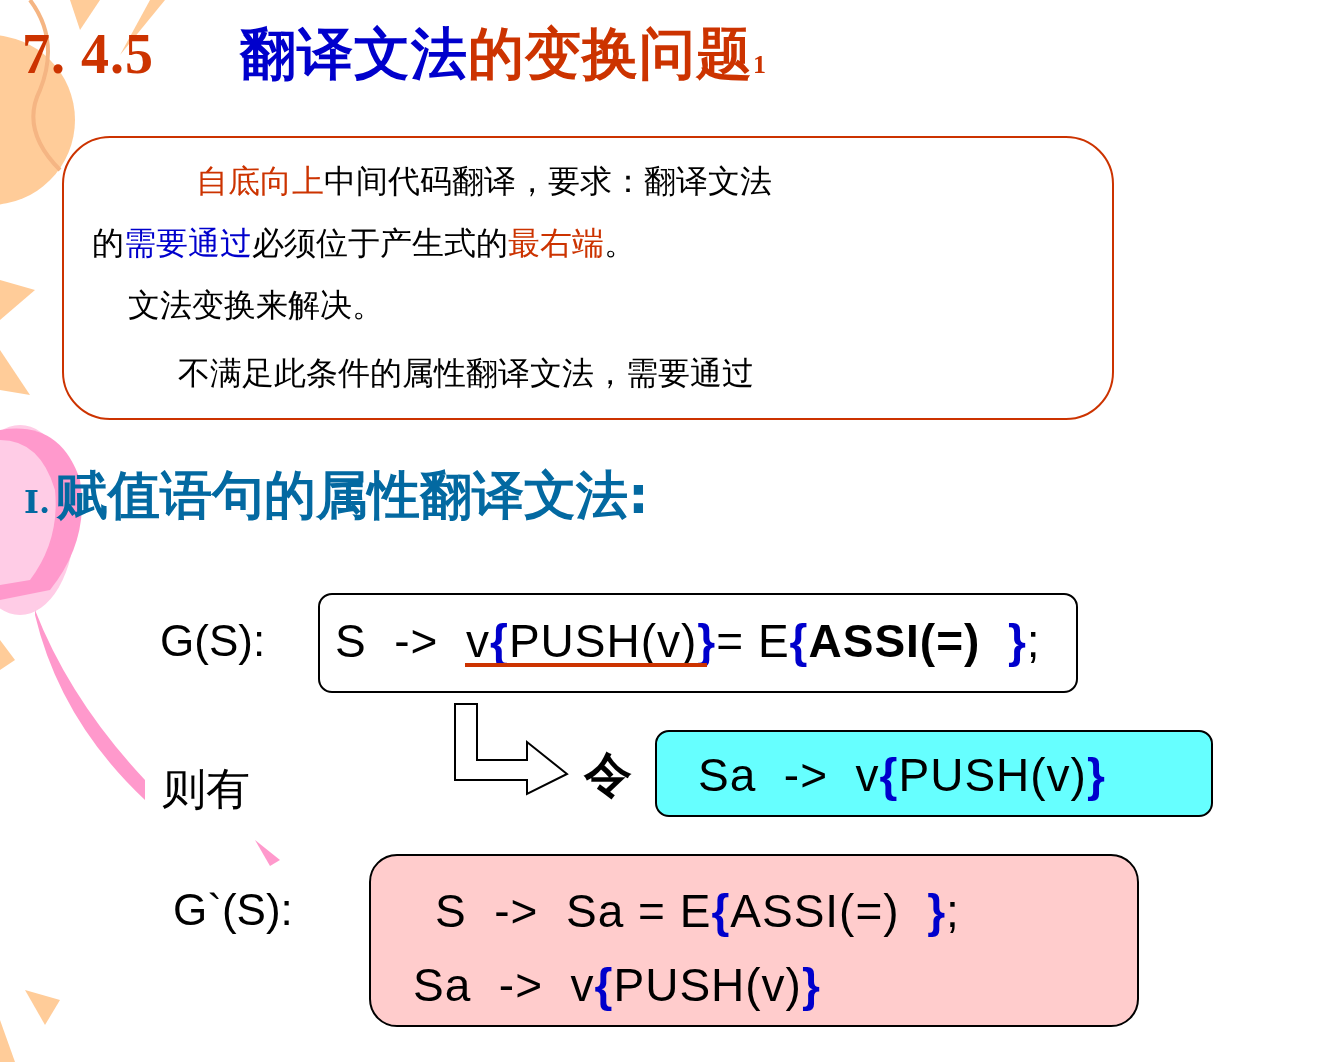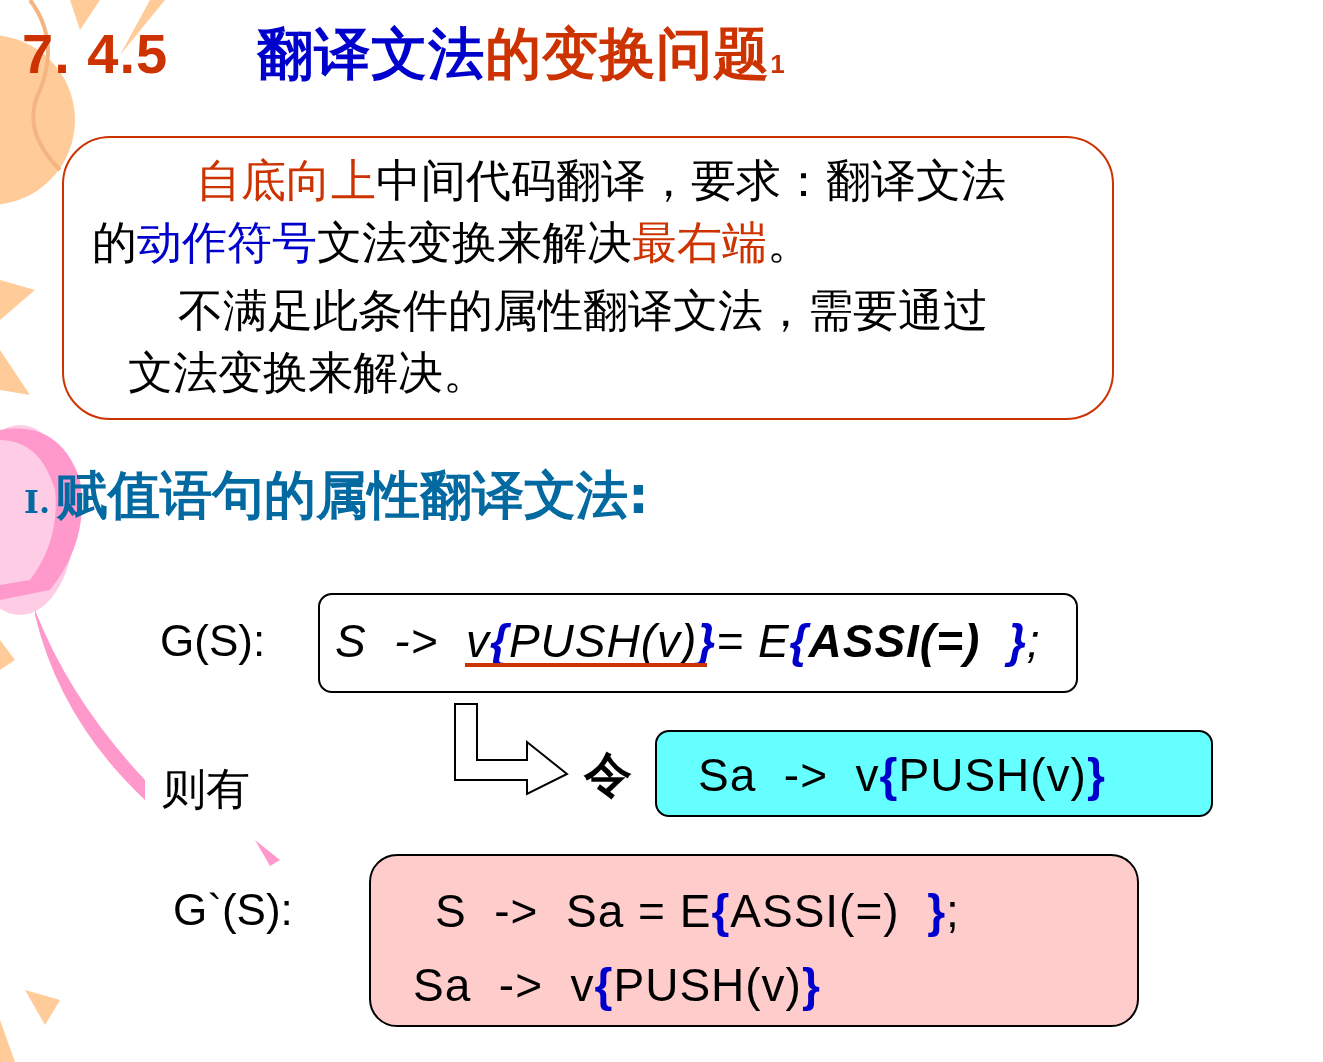--- a/index.html
+++ b/index.html
@@ -1,25 +1,25 @@
 <!DOCTYPE html>
 <html><head>
 <meta charset="utf-8">
 <style>
   html, body { margin:0; padding:0; }
   body { width:1323px; height:1062px; background:#ffffff; position:relative; overflow:hidden;
          font-family:"DejaVu Sans", "Liberation Sans", sans-serif; }
   .deco { position:absolute; left:0; top:0; width:300px; height:1062px; pointer-events:none; }
-  .title { position:absolute; left:22px; top:18px; font-family:Liberation Sans, sans-serif; font-weight:bold; font-size:56px; line-height:72px; letter-spacing:1px; white-space:nowrap; }
+  .title { position:absolute; left:22px; top:18px; font-family:Liberation Serif, serif; font-weight:bold; font-size:56px; line-height:72px; letter-spacing:1px; white-space:nowrap; }
   .title .num { color:#cc3300; }
   .title .blue { color:#0000cc; }
   .title .red { color:#cc3300; }
   .title .sub { color:#cc3300; font-size:26px; }
   .intro-box { position:absolute; left:62px; top:136px; width:1052px; height:284px; border:2px solid #cc3300; border-radius:48px; box-sizing:border-box; background:transparent; }
-  .intro-text { position:absolute; left:92px; top:150px; width:1010px; font-size:45px; line-height:62px; color:#000; }
+  .intro-text { position:absolute; left:92px; top:150px; width:1010px; font-size:32px; line-height:62px; color:#000; }
   .intro-text p { margin:0; }
   .c-red { color:#cc3300; }
   .c-blue { color:#0000cc; }
   .section { position:absolute; left:24px; top:460px; font-weight:bold; color:#0369a1; font-size:52px; line-height:70px; white-space:nowrap; }
   .section .roman { font-family:"DejaVu Serif", serif; font-size:32px; margin-right:6px; }
   .mono { font-family:"Liberation Sans Narrow", "Liberation Sans", sans-serif;text-align:right; }
   .label { position:absolute; font-size:44px; color:#000; white-space:nowrap; }
   .gbox { position:absolute; left:318px; top:593px; width:760px; height:100px; border:2px solid #000; border-radius:14px; box-sizing:border-box; }
   .prod { position:absolute; font-size:46px; color:#000; white-space:nowrap; letter-spacing:1px; }
   .brace { color:#0000cc; font-weight:bold; }
@@ -52,32 +52,32 @@
 
 <div class="title">
   <span class="num">7. 4.5</span>
   <span style="display:inline-block;width:56px"></span>
   <span class="blue">翻译文法</span><span class="red">的变换问题</span><span class="sub">1</span>
 </div>
 
 <div class="intro-box"></div>
 <div class="intro-text">
   <p style="padding-left:104px"><span class="c-red">自底向上</span><span>中间代码翻译，要求：翻译文法</span></p>
-  <p><span>的</span><span class="c-blue">动作符号</span><span>文法变换来解决</span><span class="c-red">最右端</span><span>。</span></p>
+  <p><span>的</span><span class="c-blue">需要通过</span><span>必须位于产生式的</span><span class="c-red">最右端</span><span>。</span></p>
+  <p style="padding-left:36px">文法变换来解决。</p>
   <p style="padding-left:86px;margin-top:6px">不满足此条件的属性翻译文法，需要通过</p>
-  <p style="padding-left:36px">文法变换来解决。</p>
 </div>
 
 <div class="section">
   <span class="roman">I.</span><span>赋值语句的属性翻译文法:</span>
 </div>
 
 <div class="label mono" style="left:160px;top:616px;">G(S):</div>
 <div class="gbox"></div>
-<div class="prod mono" style="left:335px;top:614px;font-style:italic;">
+<div class="prod mono" style="left:335px;top:614px;">
   <span>S</span>&nbsp;
   <span>-&gt;</span>&nbsp;
   <span>v</span><span class="brace">{</span><span class="act">PUSH(v)</span><span class="brace">}</span><span>= E</span><span class="brace">{</span><span class="act" style="font-weight:bold">ASSI(=)</span>&nbsp;&nbsp;<span class="brace">}</span><span>;</span>
 </div>
 <div class="underline"></div>
 
 <svg class="arrow" viewBox="0 0 120 95">
   <path d="M 3 2 L 25 2 L 25 58 L 75 58 L 75 40 L 115 72 L 75 92 L 75 78 L 3 78 Z" fill="#fff" stroke="#000" stroke-width="2"></path>
 </svg>
 <div class="ling">令</div>

